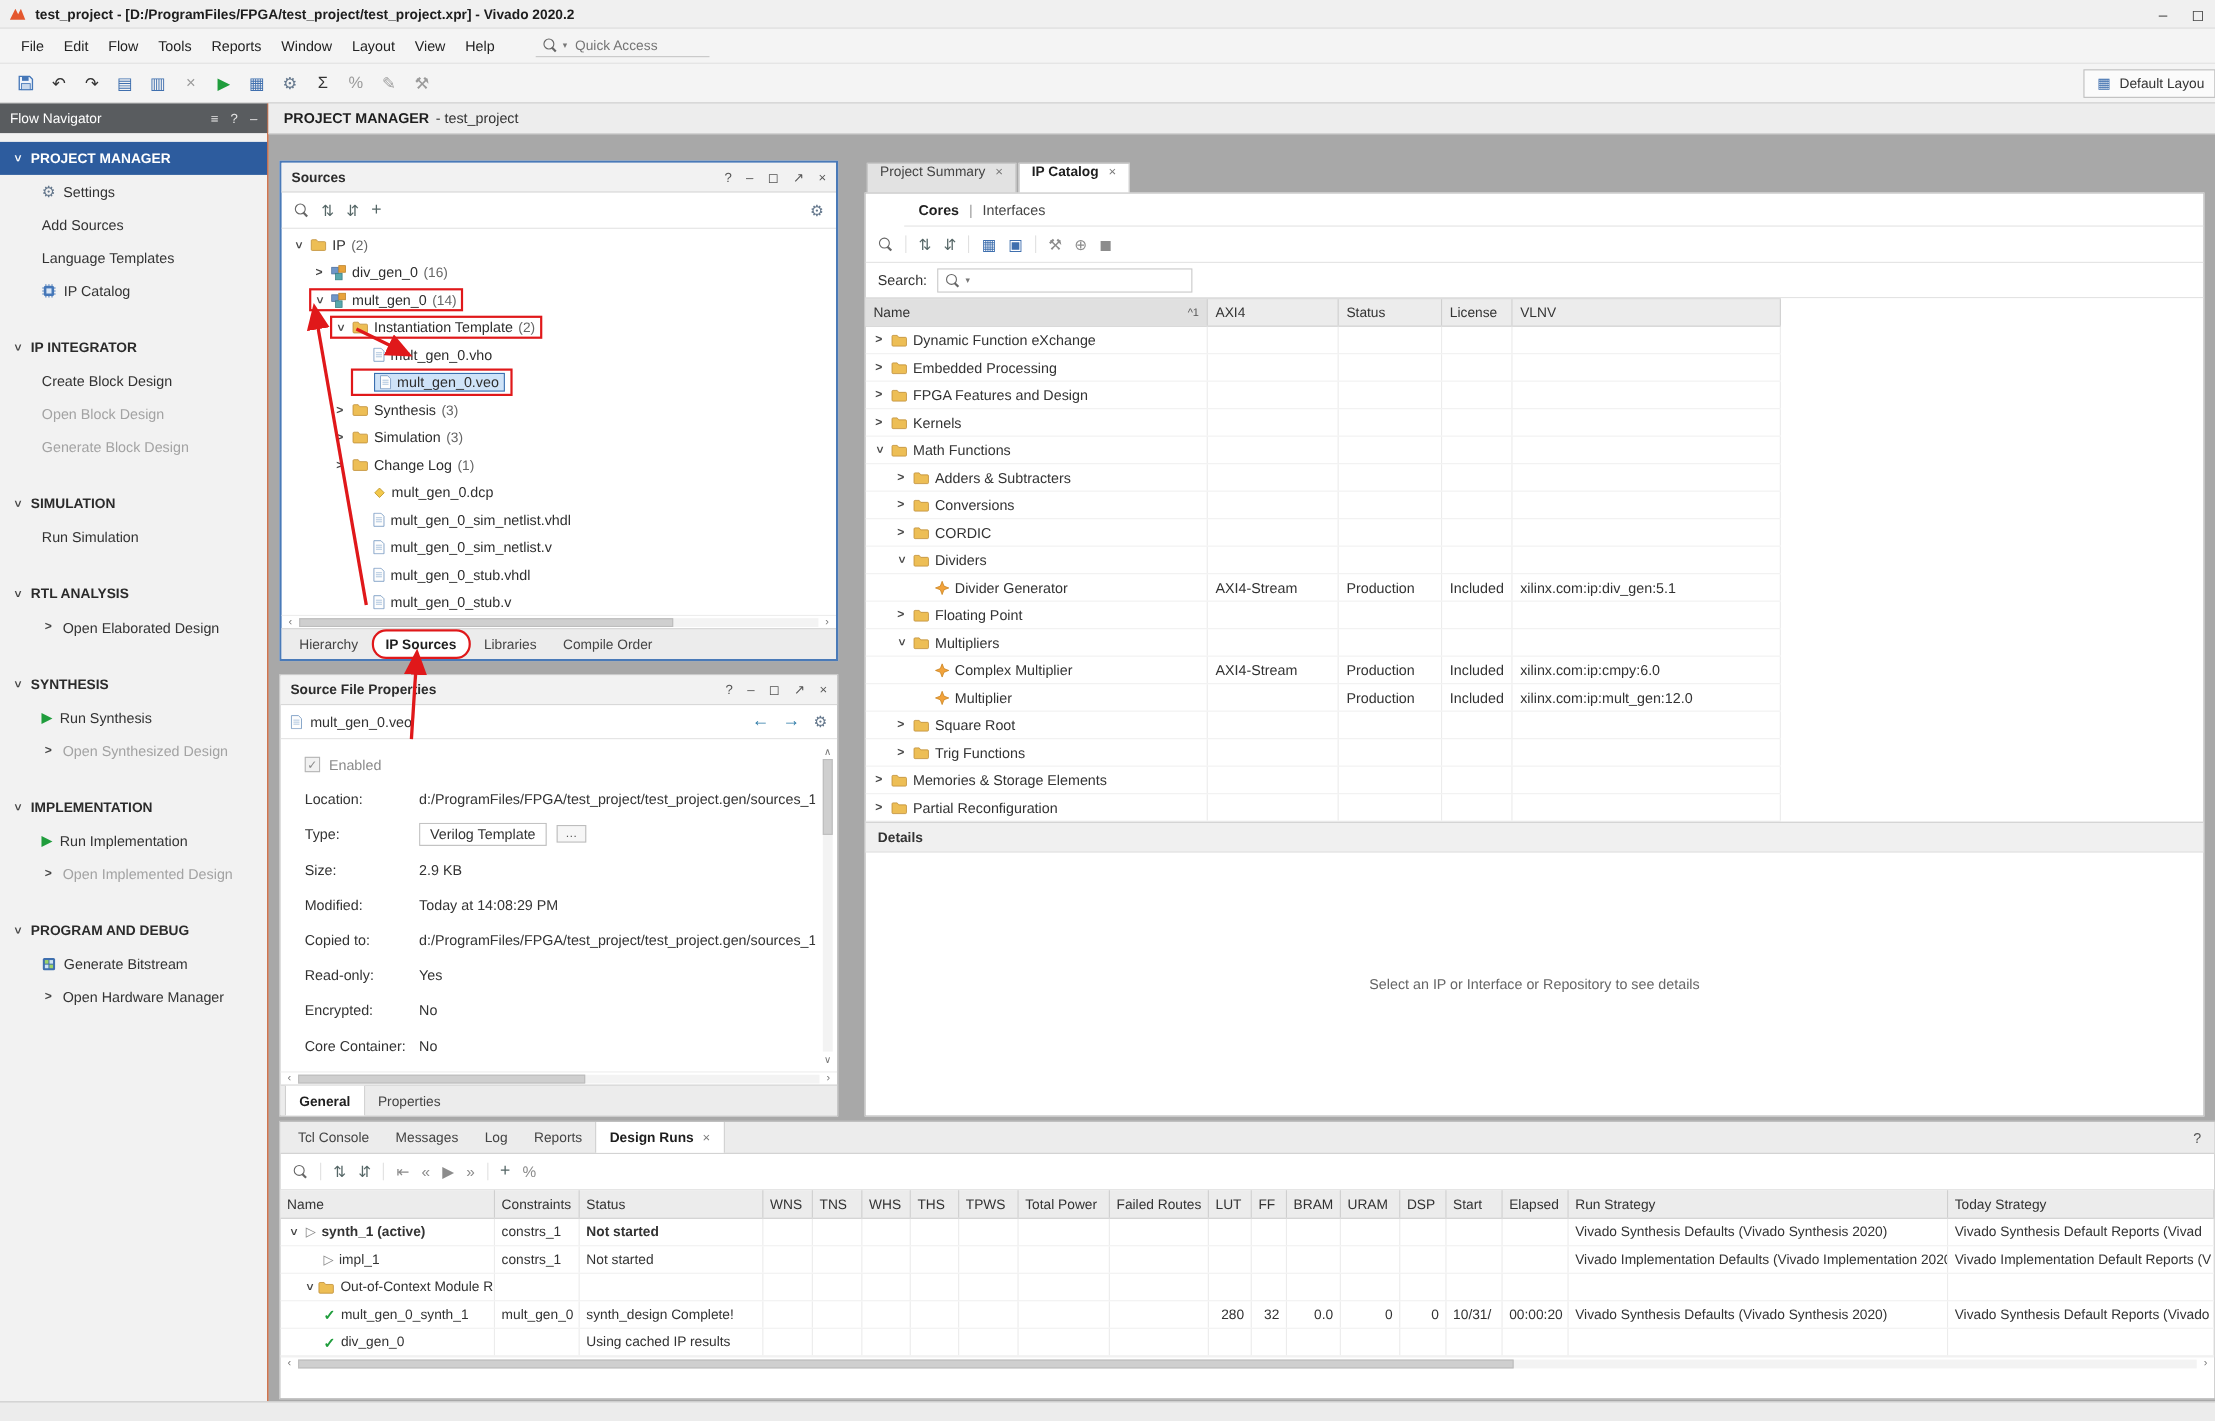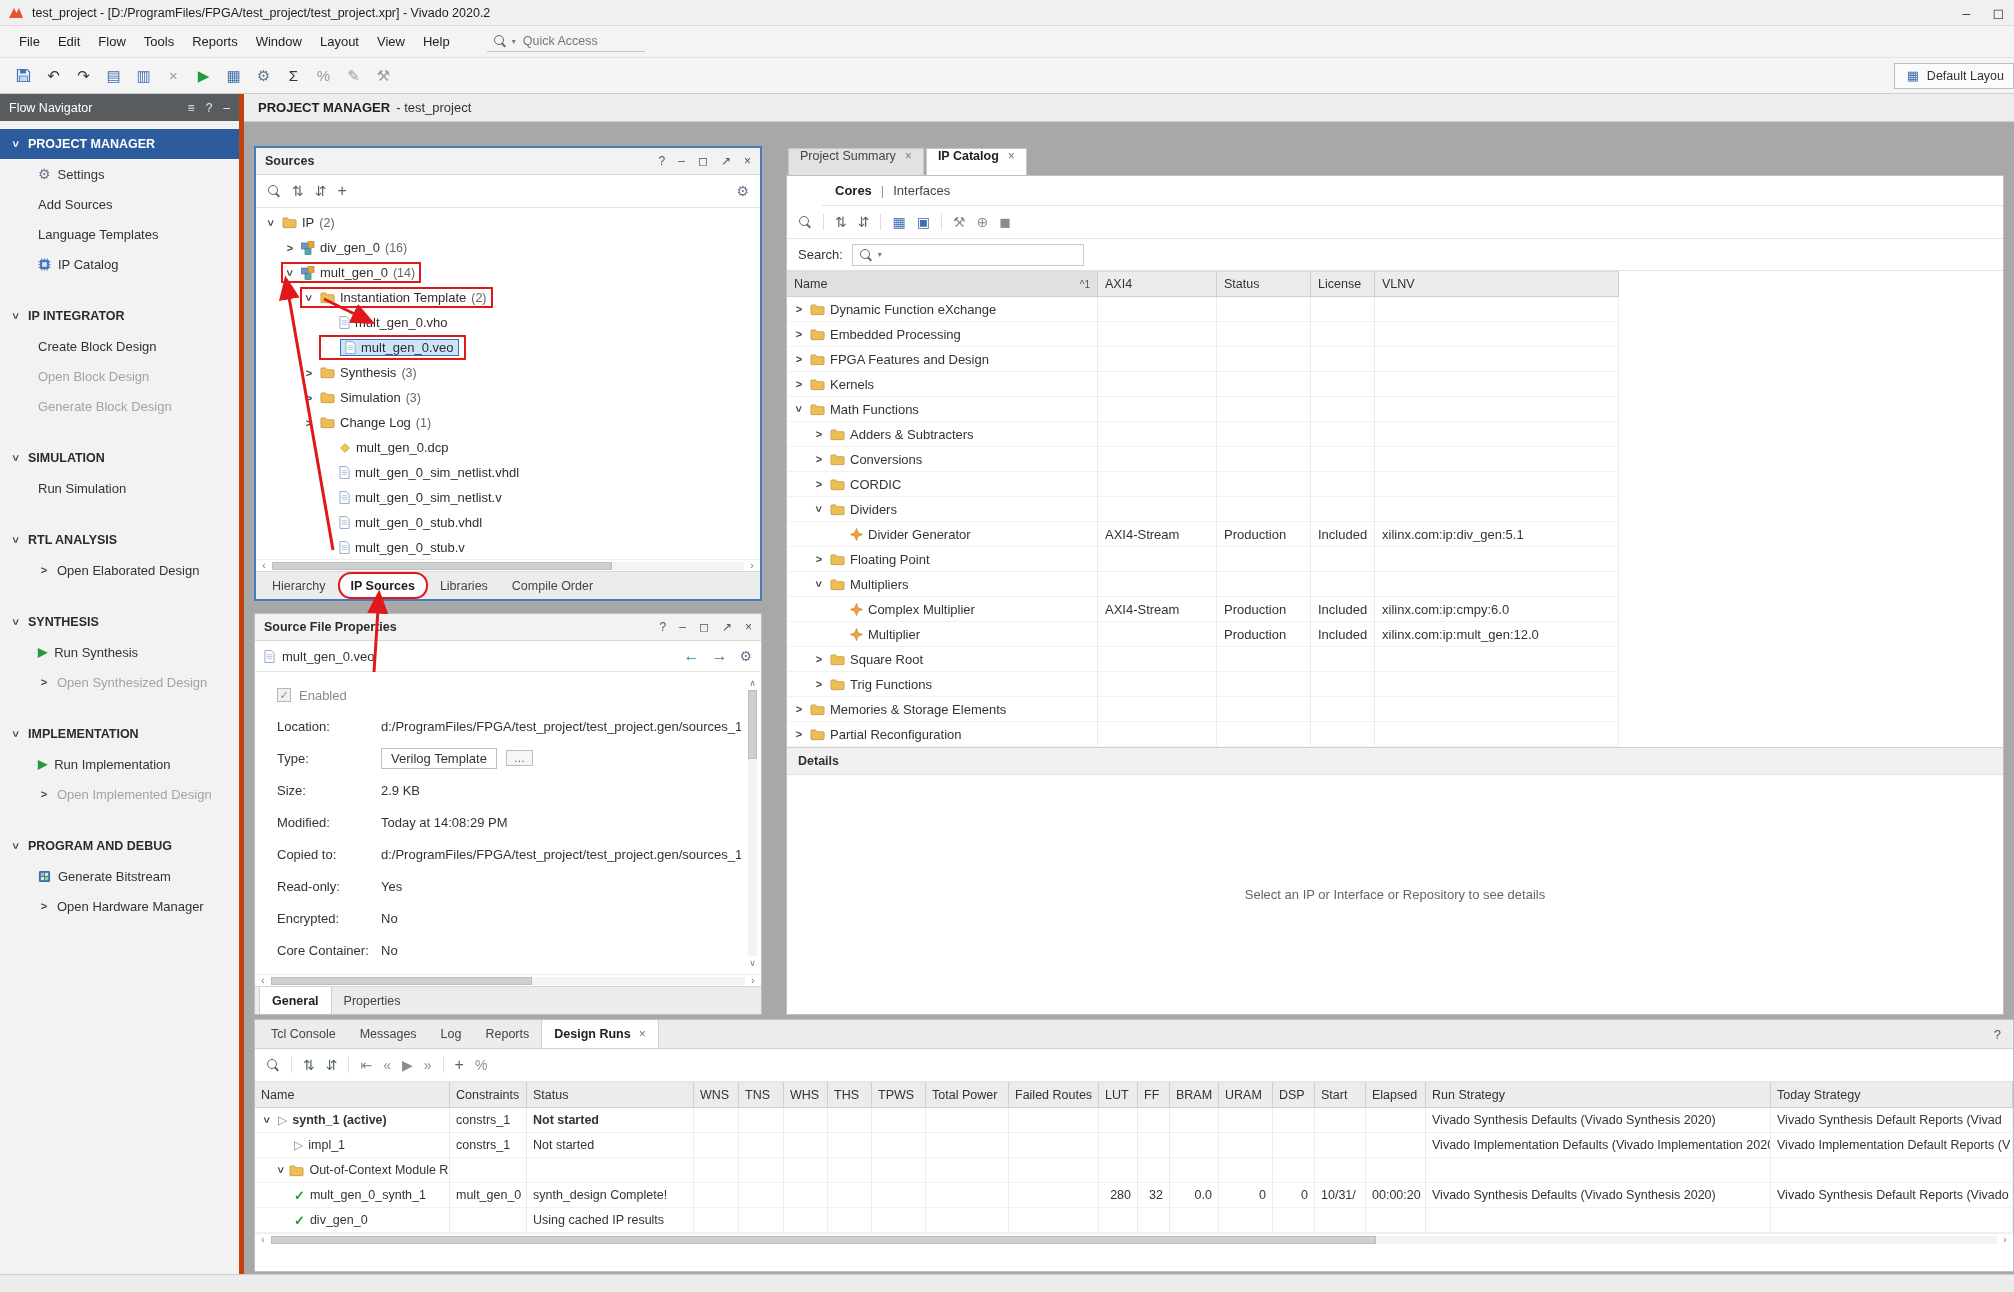--- a/index.html
+++ b/index.html
@@ -4,21 +4,21 @@
 <style>
   * { box-sizing: border-box; }
   html,body { margin:0; padding:0; background:#888; }
   .app { width:2014px; height:1292px; position:relative; overflow:hidden;
          font-family:"Liberation Sans",sans-serif; font-size:13px; color:#333;
          background:#a8a8a8; display:flex; flex-direction:column; }
 
   
   .titlebar { height:26px; background:#f0f0f0; border-bottom:1px solid #dcdcdc;
               display:flex; align-items:center; gap:8px; padding:0 8px; flex:0 0 auto; }
-  .title-text { font-size:12.5px; color:#1d1d1d; }
+  .title-text { font-size:12.5px; color:#1d1d1d;font-weight:bold; }
   .win-controls { margin-left:auto; display:flex; gap:22px; color:#444; font-size:14px; padding-right:2px; }
 
   
   .menubar { height:32px; background:#f4f4f4; border-bottom:1px solid #e2e2e2;
              display:flex; align-items:center; padding:0 10px; flex:0 0 auto; }
   #menu-items { display:flex; }
   .menu-item { padding:5px 9px; font-size:13px; color:#222; }
   .quick-access { margin-left:28px; display:flex; align-items:center; gap:5px;
                   border-bottom:1px solid #c6c6c6; padding:2px 6px; width:158px; }
   .quick-access input { border:0; outline:0; background:transparent; width:108px;
@@ -33,21 +33,21 @@
   .tbtn.blue { color:#3f6fae; } .tbtn.steel { color:#64778c; }
   .tbtn.dark { color:#333; } .tbtn.gray { color:#9a9a9a; } .tbtn.green { color:#1f9d3c; }
   .layout-btn { margin-left:auto; margin-right:-10px; display:flex; align-items:center; gap:5px;
                 height:26px; padding:0 9px; border:1px solid #bdbdbd; background:#fbfbfb;
                 font-size:12.5px; white-space:nowrap; }
 
   
   .main { flex:1; display:flex; min-height:0; }
 
   
-  .flownav { width:244px; flex:0 0 auto; background:#f2f2f2; border-right:5px solid #c2410c;
+  .flownav { width:244px; flex:0 0 auto; background:#f2f2f2; border-right:1px solid #c2410c;
              display:flex; flex-direction:column; }
   .flownav-header { height:27px; background:#595c5f; color:#fff; display:flex; align-items:center;
                     gap:6px; padding:0 9px; font-size:12.5px; flex:0 0 auto; }
   .flownav-header .hicons { margin-left:auto; display:flex; gap:11px; font-size:12px; color:#e6e6e6; }
   #flownav-sections { padding-top:8px; overflow:hidden; }
   .nav-section + .nav-section { margin-top:22px; }
   .nav-sec-header { height:30px; display:flex; align-items:center; gap:6px; padding:0 10px;
                     font-weight:bold; font-size:12.5px; color:#2b2b2b; }
   .nav-sec-header.selected { background:#2d5c9e; color:#fff; }
   .nav-sec-header.selected .chev { color:#fff; }

